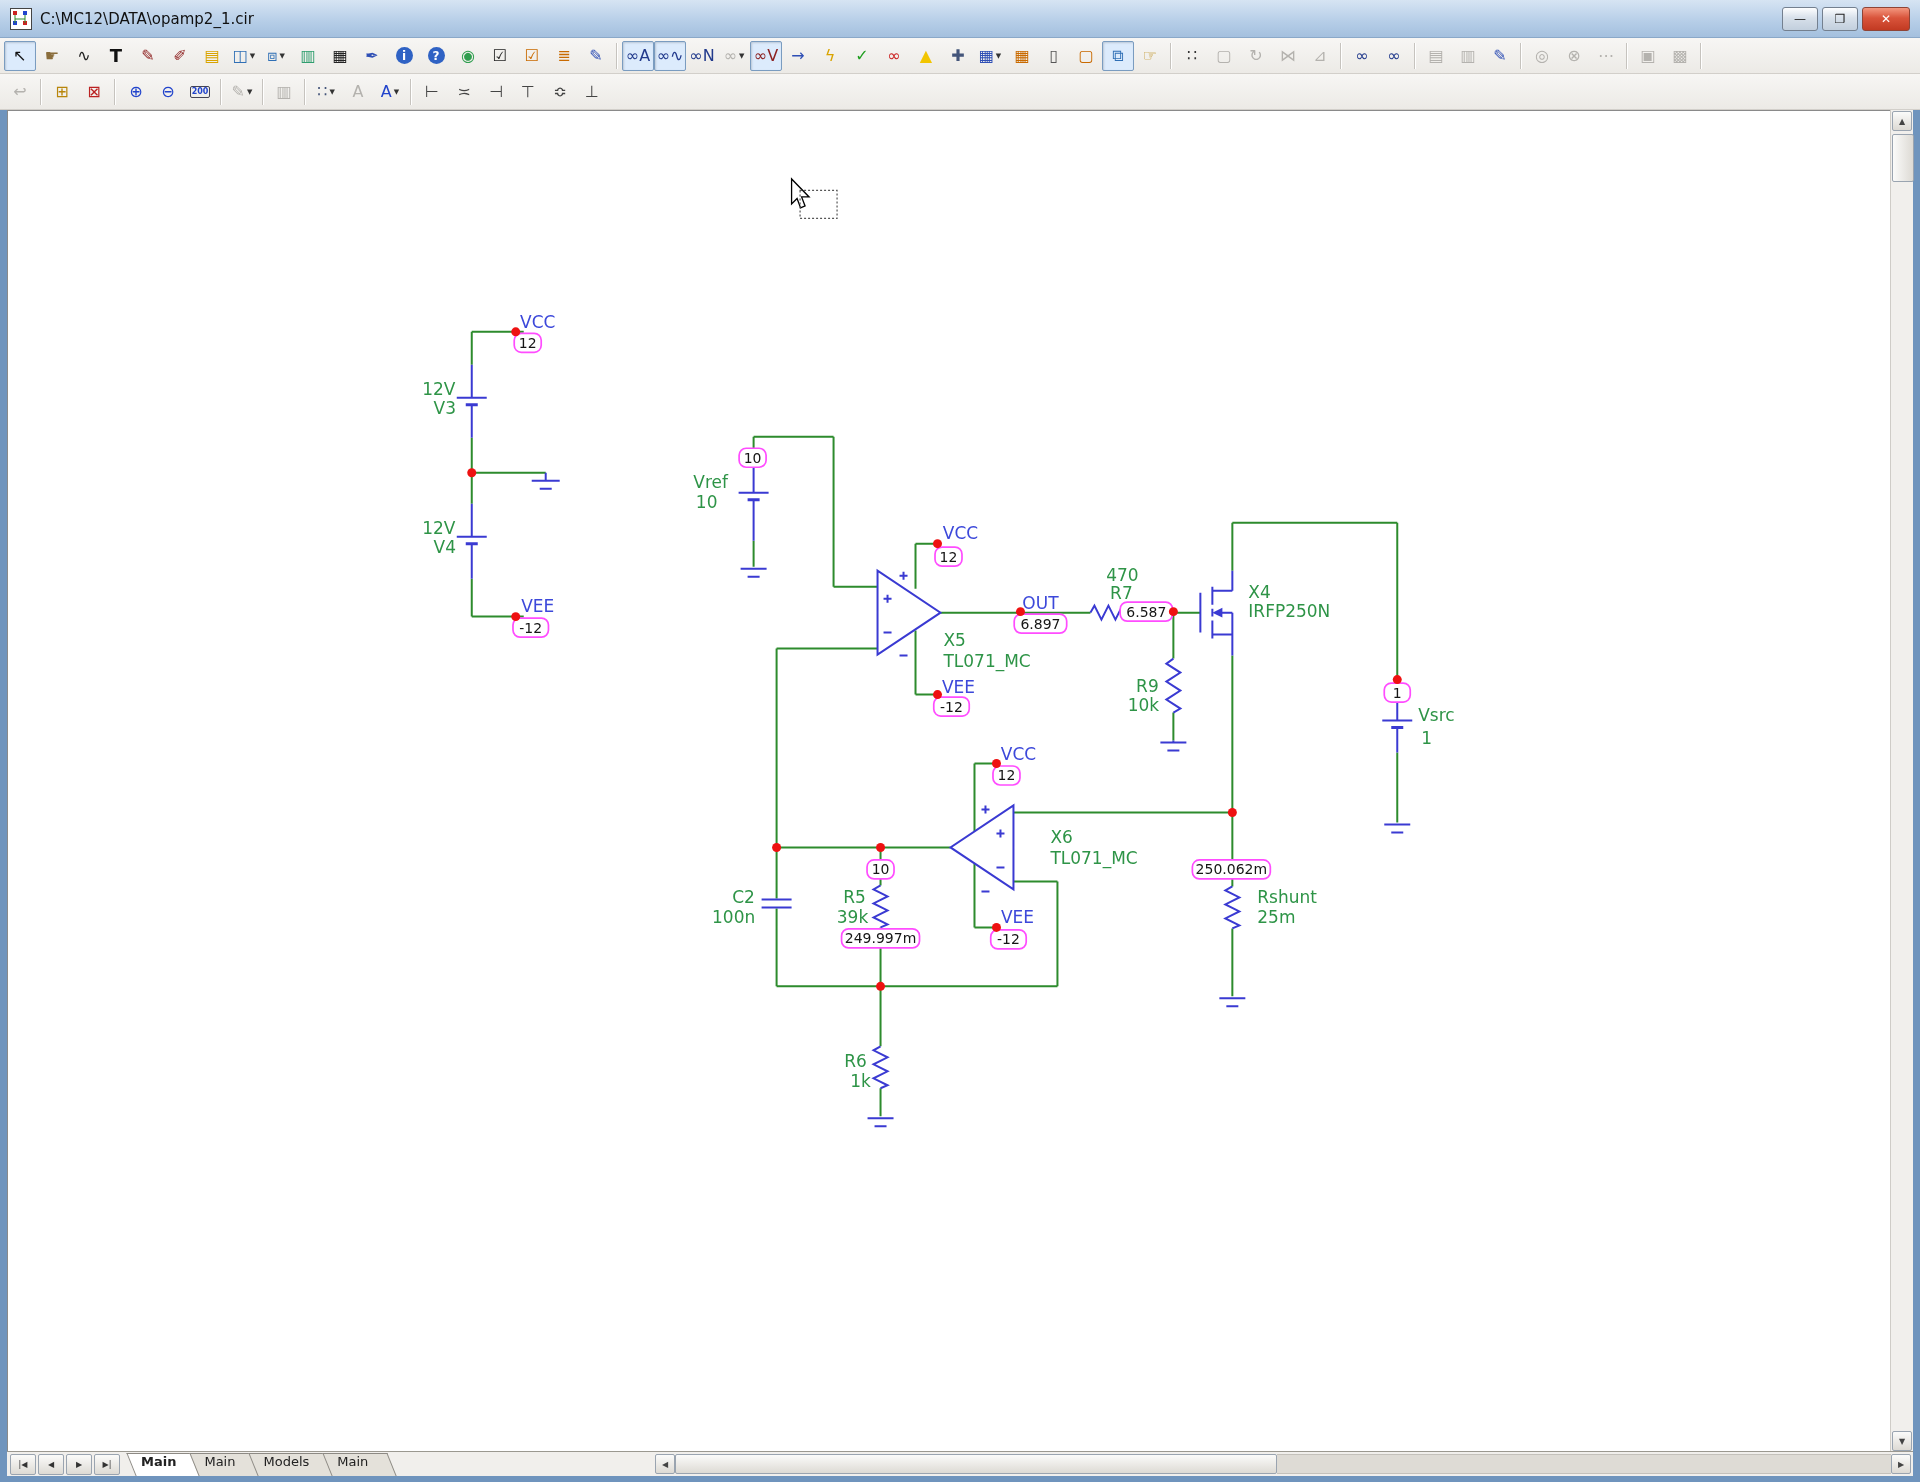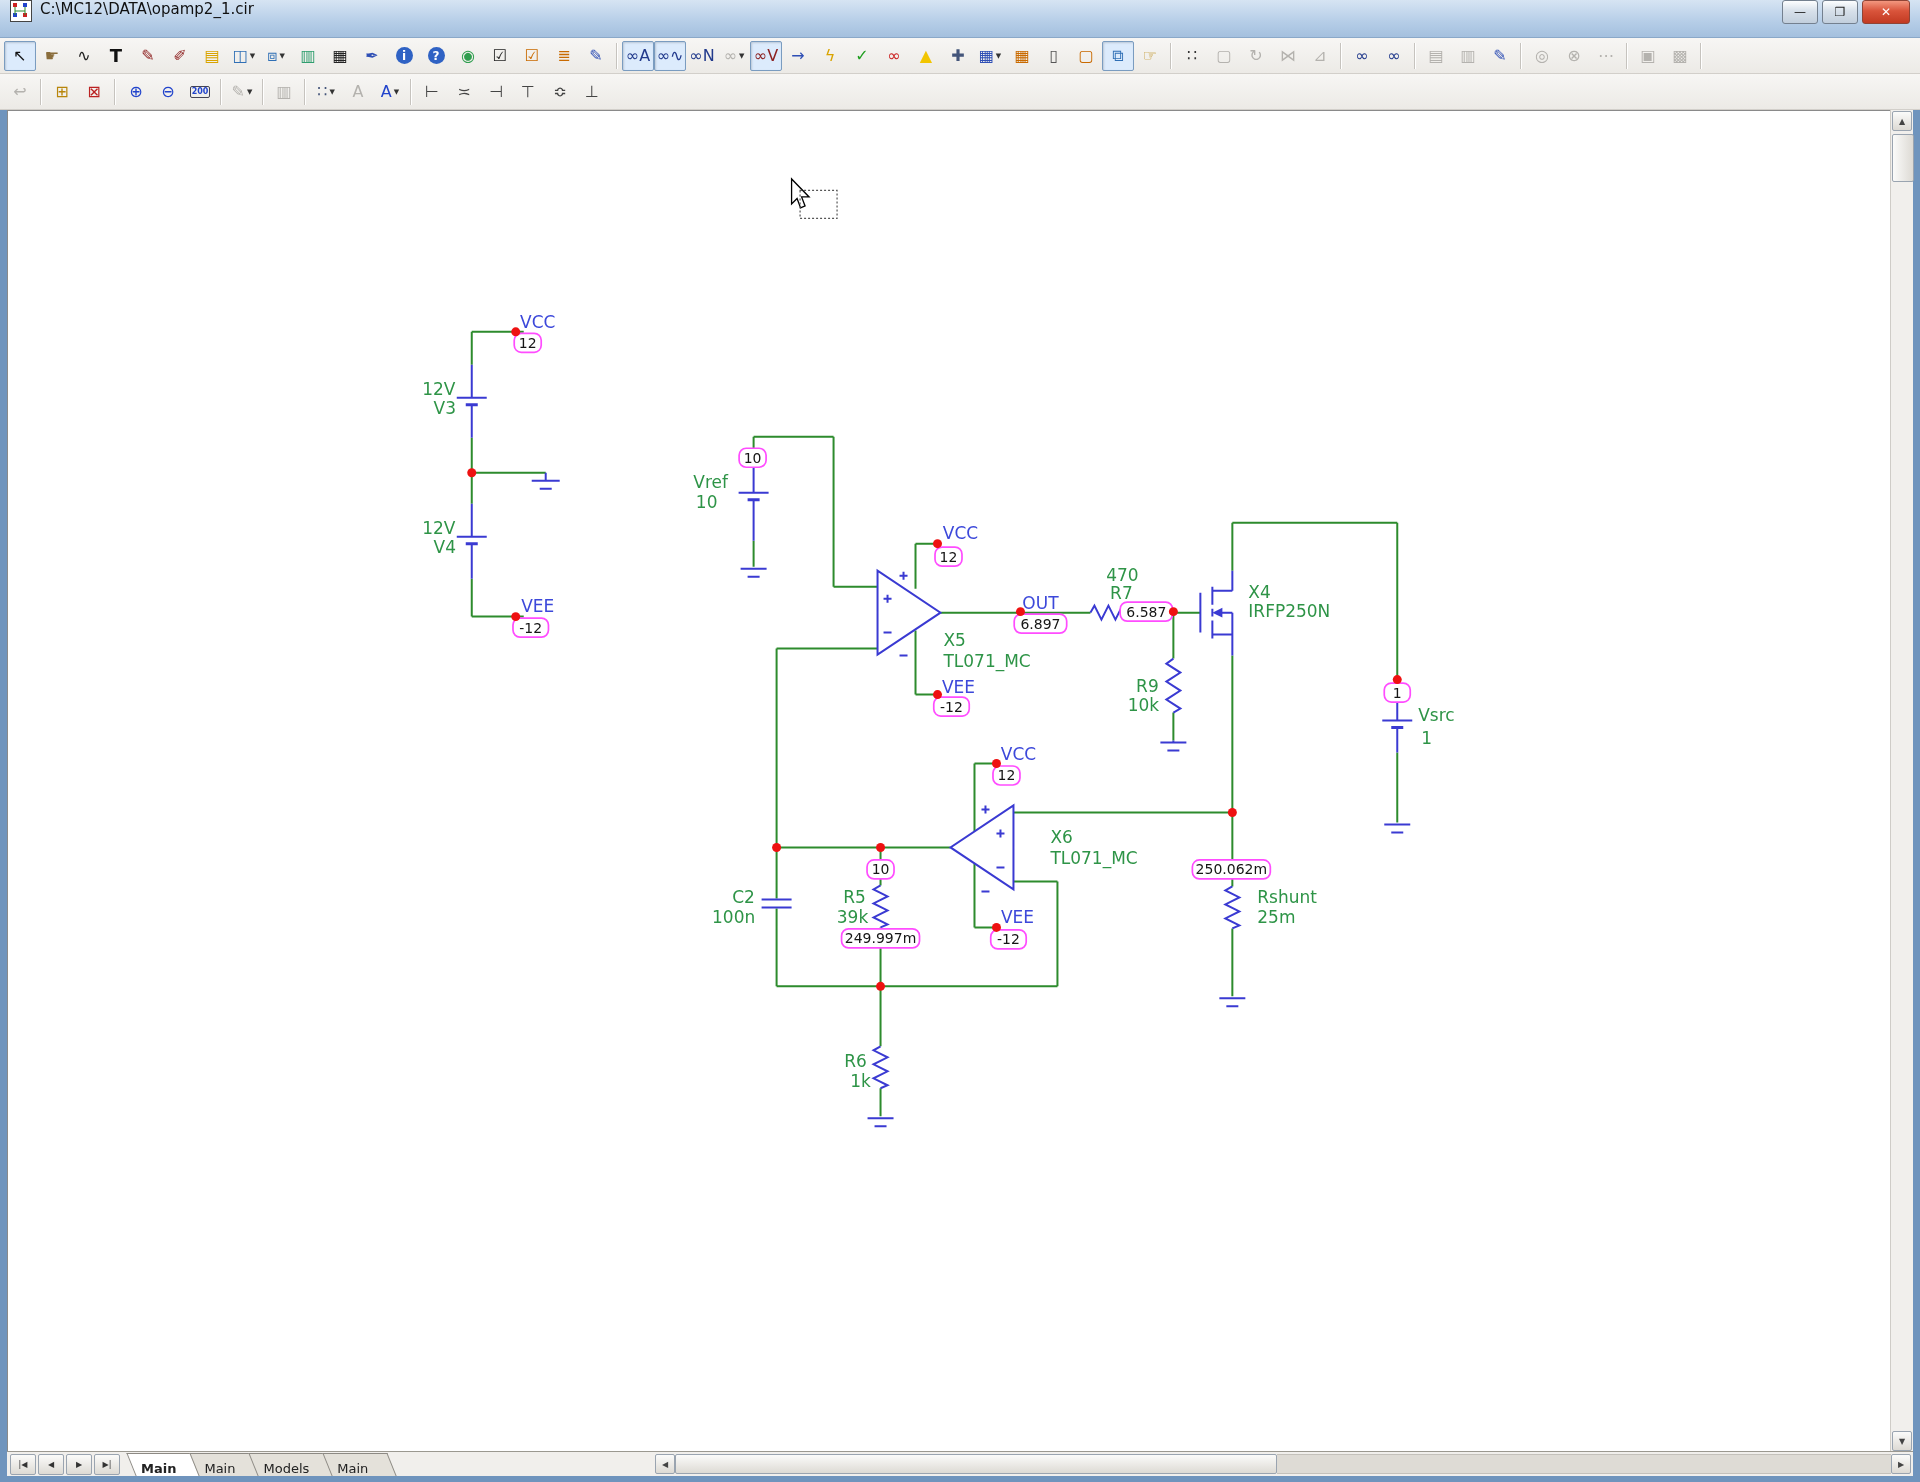--- a/index.html
+++ b/index.html
@@ -1,21 +1,21 @@
 <!DOCTYPE html>
 <html style="--wire: #2d8b2d; --sym: #3a3ad2; --lgreen: #2e9447; --lblue: #3c48da; --bubble: #ff4cff; --dot: #ee1111;"><head>
 <meta charset="utf-8">
 <style>
   html,body{margin:0;padding:0;width:1920px;height:1482px;overflow:hidden;
     font-family:"DejaVu Sans",sans-serif;background:#6f94bd;}
   .win{position:absolute;inset:0;}
   
   .titlebar{position:absolute;left:0;top:0;right:0;height:38px;
     background:linear-gradient(#d6e4f3,#b5cde7 60%,#a4c0de);
-    display:flex;align-items:flex-start;padding-left:10px;box-sizing:border-box;
+    display:flex;align-items:center;padding-left:10px;box-sizing:border-box;
     border-bottom:1px solid #8aa8c8;}
   .appicon{width:22px;height:22px;margin-right:8px;flex:0 0 auto;}
   .title{font-size:15px;color:#101010;}
   .winbtns{margin-left:auto;margin-right:10px;display:flex;gap:4px;}
   .wbtn{width:34px;height:22px;border:1px solid #74808f;border-radius:3px;
     background:linear-gradient(#fdfeff,#d7e0ea 45%,#c2cfdd);
     display:flex;align-items:center;justify-content:center;
     font-size:12px;color:#222;cursor:default;}
   .wbtn.close{width:46px;background:linear-gradient(#f3977f,#d9543b 45%,#c23a22);
     color:#fff;font-weight:bold;border-color:#8f4436;}
@@ -62,21 +62,21 @@
   .vthumb{position:absolute;top:24px;left:1px;width:20px;height:46px;border:1px solid #9aa4b0;
     border-radius:2px;background:linear-gradient(90deg,#fbfbfa,#dddad4);}
   
   .tabstrip{position:absolute;left:7px;right:7px;bottom:6px;height:24px;background:#f1efec;
     border-top:1px solid #9b9890;display:flex;align-items:center;}
   .navbtn{width:24px;height:19px;margin:0 1px;border:1px solid #9aa4b0;border-radius:2px;
     background:linear-gradient(#fbfbfa,#dddad4);font-size:8px;color:#333;
     display:flex;align-items:center;justify-content:center;}
   #tabnav{display:flex;margin-left:2px;}
   #tabs{display:flex;height:100%;align-items:stretch;margin-left:10px;}
-  .tab{position:relative;padding:2px 18px 0 10px;font-size:13px;color:#222;display:flex;align-items:flex-end;}
+  .tab{position:relative;padding:2px 18px 0 10px;font-size:13px;color:#222;display:flex;align-items:flex-start;}
   .tab::before{content:'';position:absolute;inset:1px -6px 0 0;background:#e4e1da;
     border:1px solid #8d8a84;border-bottom:none;transform:skewX(22deg);z-index:0;}
   .tab.sel{font-weight:bold;}
   .tab.sel::before{background:#ffffff;}
   .tab span{position:relative;z-index:1;}
   .hscroll{position:absolute;left:648px;right:2px;top:2px;height:20px;display:flex;align-items:center;}
   .hthumb{width:600px;height:18px;border:1px solid #9aa4b0;border-radius:2px;
     background:linear-gradient(#fbfbfa,#dddad4);}
   .htrack{flex:1;height:18px;background:#dedbd5;border:1px solid #c4c1bb;border-left:none;border-right:none;}
 </style>

